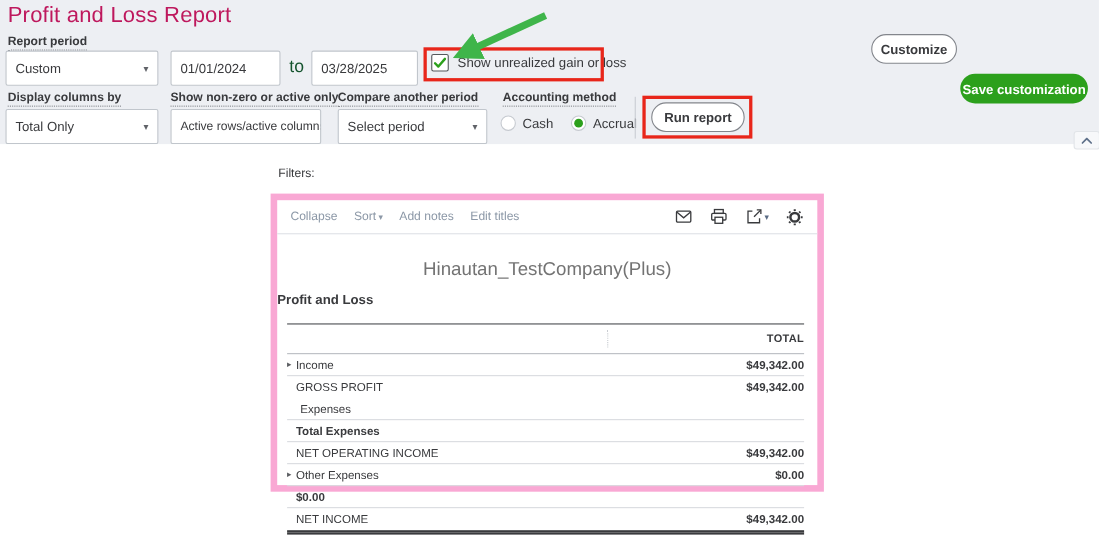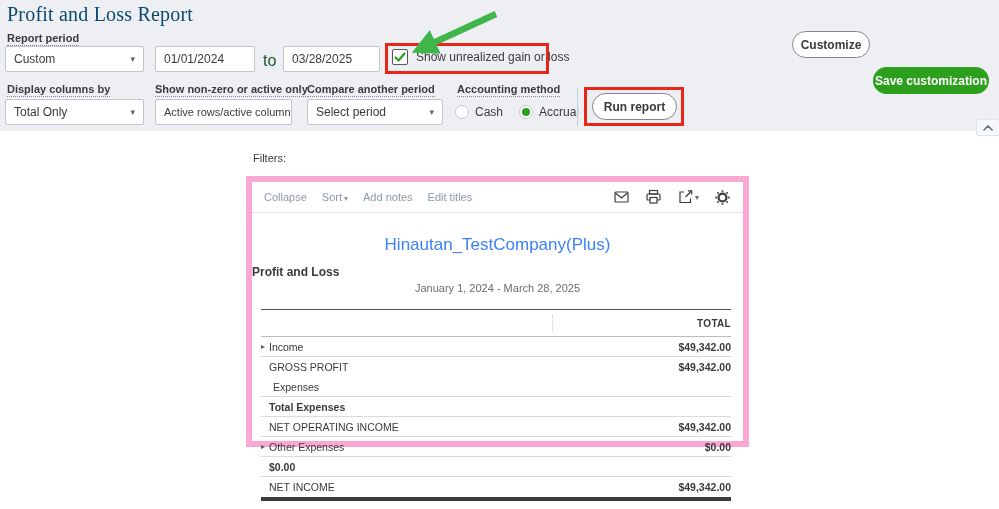--- a/index.html
+++ b/index.html
@@ -1,23 +1,23 @@
 <!DOCTYPE html>
 <html><head>
 <meta charset="utf-8">
 <style>
   * { margin:0; padding:0; box-sizing:border-box; }
   body { font-family:"Liberation Sans", sans-serif; background:#fff; }
   .screen { position:relative; width:999px; height:509px; background:#ffffff; overflow:hidden; color:#393a3d; }
 
   
   .band { position:absolute; left:0; top:0; width:999px; height:131px; background:#edeff3; }
-  .page-title { position:absolute; left:7px; top:3px; font-size:20px; font-weight:400; color:#0c4a6e; letter-spacing:.2px;font-family:Liberation Serif, serif; }
+  .page-title { position:absolute; left:7px; top:3px; font-size:20px; font-weight:400; color:#be185d; letter-spacing:.2px; }
   .field-label { position:absolute; font-size:11px; font-weight:bold; color:#393a3d; border-bottom:1px dotted #85888c; padding-bottom:1px; white-space:nowrap; }
-  .control { position:absolute; height:26px; background:#fff; border:1px solid #c1c6cc; border-radius:2px; font-size:12px; color:#393a3d; display:flex; align-items:center; padding:0 8px; white-space:nowrap; overflow:hidden; }
+  .control { position:absolute; height:32px; background:#fff; border:1px solid #c1c6cc; border-radius:2px; font-size:12px; color:#393a3d; display:flex; align-items:center; padding:0 8px; white-space:nowrap; overflow:hidden; }
   .control .dd-caret { margin-left:auto; font-size:9px; color:#606268; padding-left:6px; }
   .small-txt { font-size:11px; }
   .to-label { position:absolute; font-size:16px; color:#14532d; }
 
   .radio-group { position:absolute; display:flex; align-items:flex-start; gap:16px; font-size:12px; }
   .radio-opt { display:flex; align-items:center; gap:6px; }
   .radio { width:14px; height:14px; border-radius:50%; border:1px solid #c6cad0; background:#fff; display:flex; align-items:center; justify-content:center; }
   .radio.selected .dot { width:8px; height:8px; border-radius:50%; background:#2ca01c; }
 
   .pill-btn { border-radius:14px; border:1px solid #83868c; background:#fff; font-size:12px; font-weight:bold; color:#393a3d; display:flex; align-items:center; justify-content:center; cursor:pointer; }
@@ -35,21 +35,21 @@
   .filters-label { position:absolute; left:253px; top:152px; font-size:11px; color:#393a3d; }
   .panel { position:absolute; left:246px; top:176px; width:503px; height:271px; background:#fff; border:6px solid #f9a8d4; }
   .panel-toolbar { height:31px; border-bottom:1px solid #dfe2e6; display:flex; align-items:center; padding:0 12px; }
   .tb-link { font-size:11px; color:#8c98a7; margin-right:15px; cursor:pointer; white-space:nowrap; }
   .tb-caret { font-size:8px; color:#8c98a7; margin-left:2px; }
   .tb-icons { margin-left:auto; display:flex; align-items:center; gap:15px; }
   .tb-icon { display:flex; align-items:center; cursor:pointer; }
   .tb-icon svg { display:block; }
   .export-caret { font-size:8px; color:#5a6b84; margin-left:1px; }
 
-  .report-company { margin-top:22px; text-align:center; font-size:17px; color:#3b82f6; }
+  .report-company { margin-top:22px; text-align:center; font-size:17px; color:#737373; }
   .report-title { margin-top:10px; text-align:left; font-size:12px; font-weight:bold; color:#393a3d; }
   .report-dates { margin-top:3px; text-align:center; font-size:11px; color:#6b6c72; }
 
   .rtable { margin:15px 12px 0 9px; border-top:1px solid #4a4c50; }
   .thead-row { position:relative; height:27px; display:flex; align-items:center; justify-content:flex-end; border-bottom:1px solid #b9bcc1; }
   .thead-label { font-size:10px; font-weight:bold; letter-spacing:.3px; color:#393a3d; }
   .col-sep { position:absolute; left:62%; top:5px; bottom:5px; border-left:1px dotted #c9ccd1; }
   .trow { height:20px; display:flex; align-items:center; font-size:10.5px; color:#393a3d; }
   .trow.sep { border-bottom:1px solid #d9dbdf; }
   .tcaret { width:8px; font-size:8px; color:#5c5e62; flex:0 0 auto; }
@@ -206,21 +206,20 @@
               <line x1="3.76" y1="3.76" x2="2.6" y2="2.6"></line>
                 <line x1="12.24" y1="3.76" x2="13.4" y2="2.6"></line>
             </g>
           </svg>
         </span>
       </span>
     </div>
 
     <div class="report-company">Hinautan_TestCompany(Plus)</div>
     <div class="report-title">Profit and Loss</div>
-    <div class="report-dates">January 1, 2024 - March 28, 2025</div>
 
     <div class="rtable">
       <div class="thead-row">
         <span class="col-sep"></span>
         <span class="thead-label">TOTAL</span>
       </div>
 
       <div class="trow sep">
         <span class="tcaret">▸</span>
         <span class="tlabel">Income</span>

